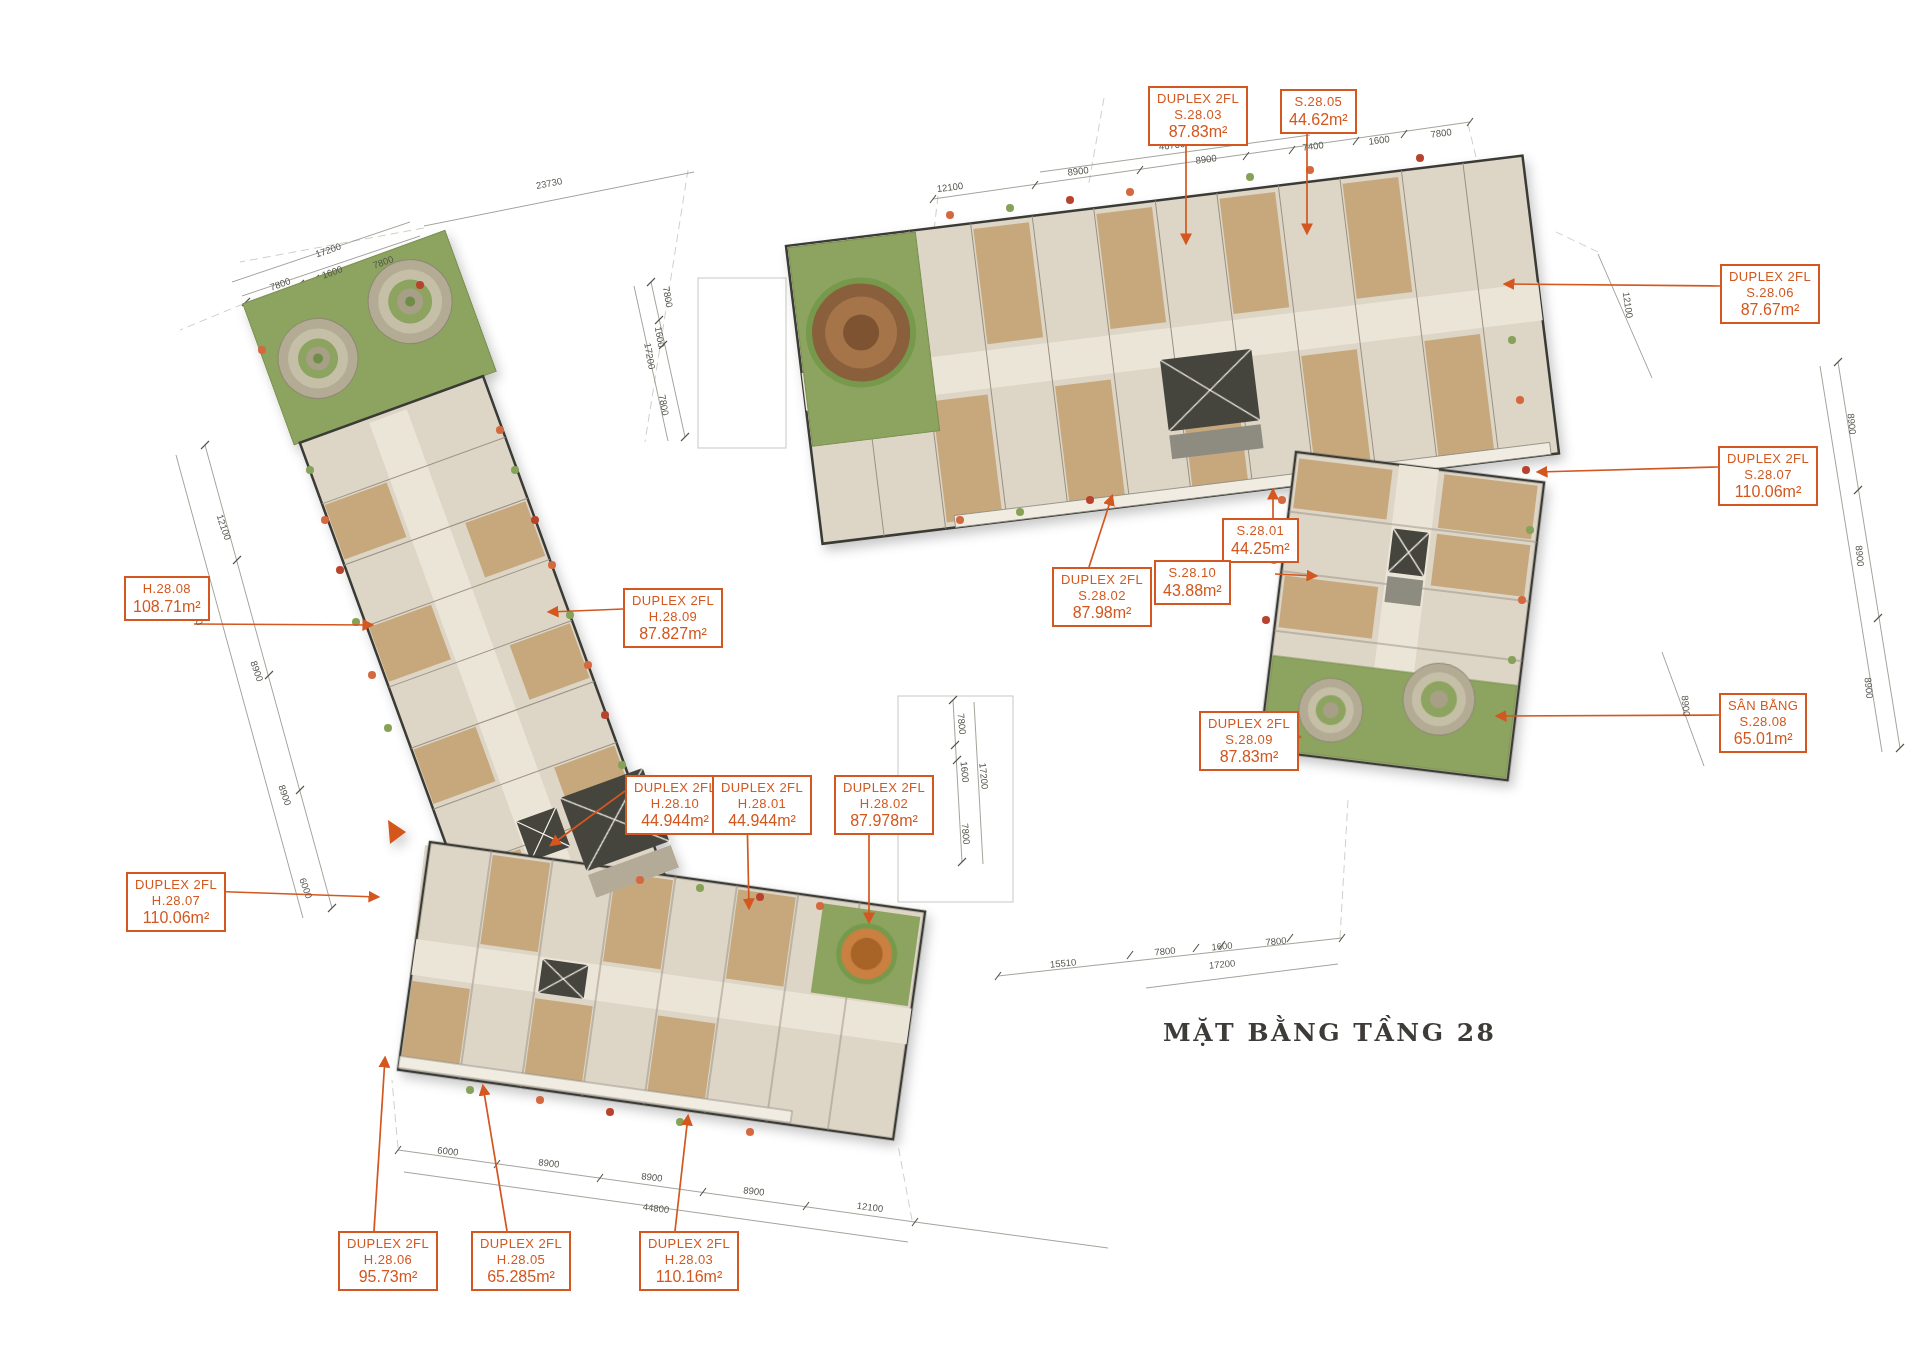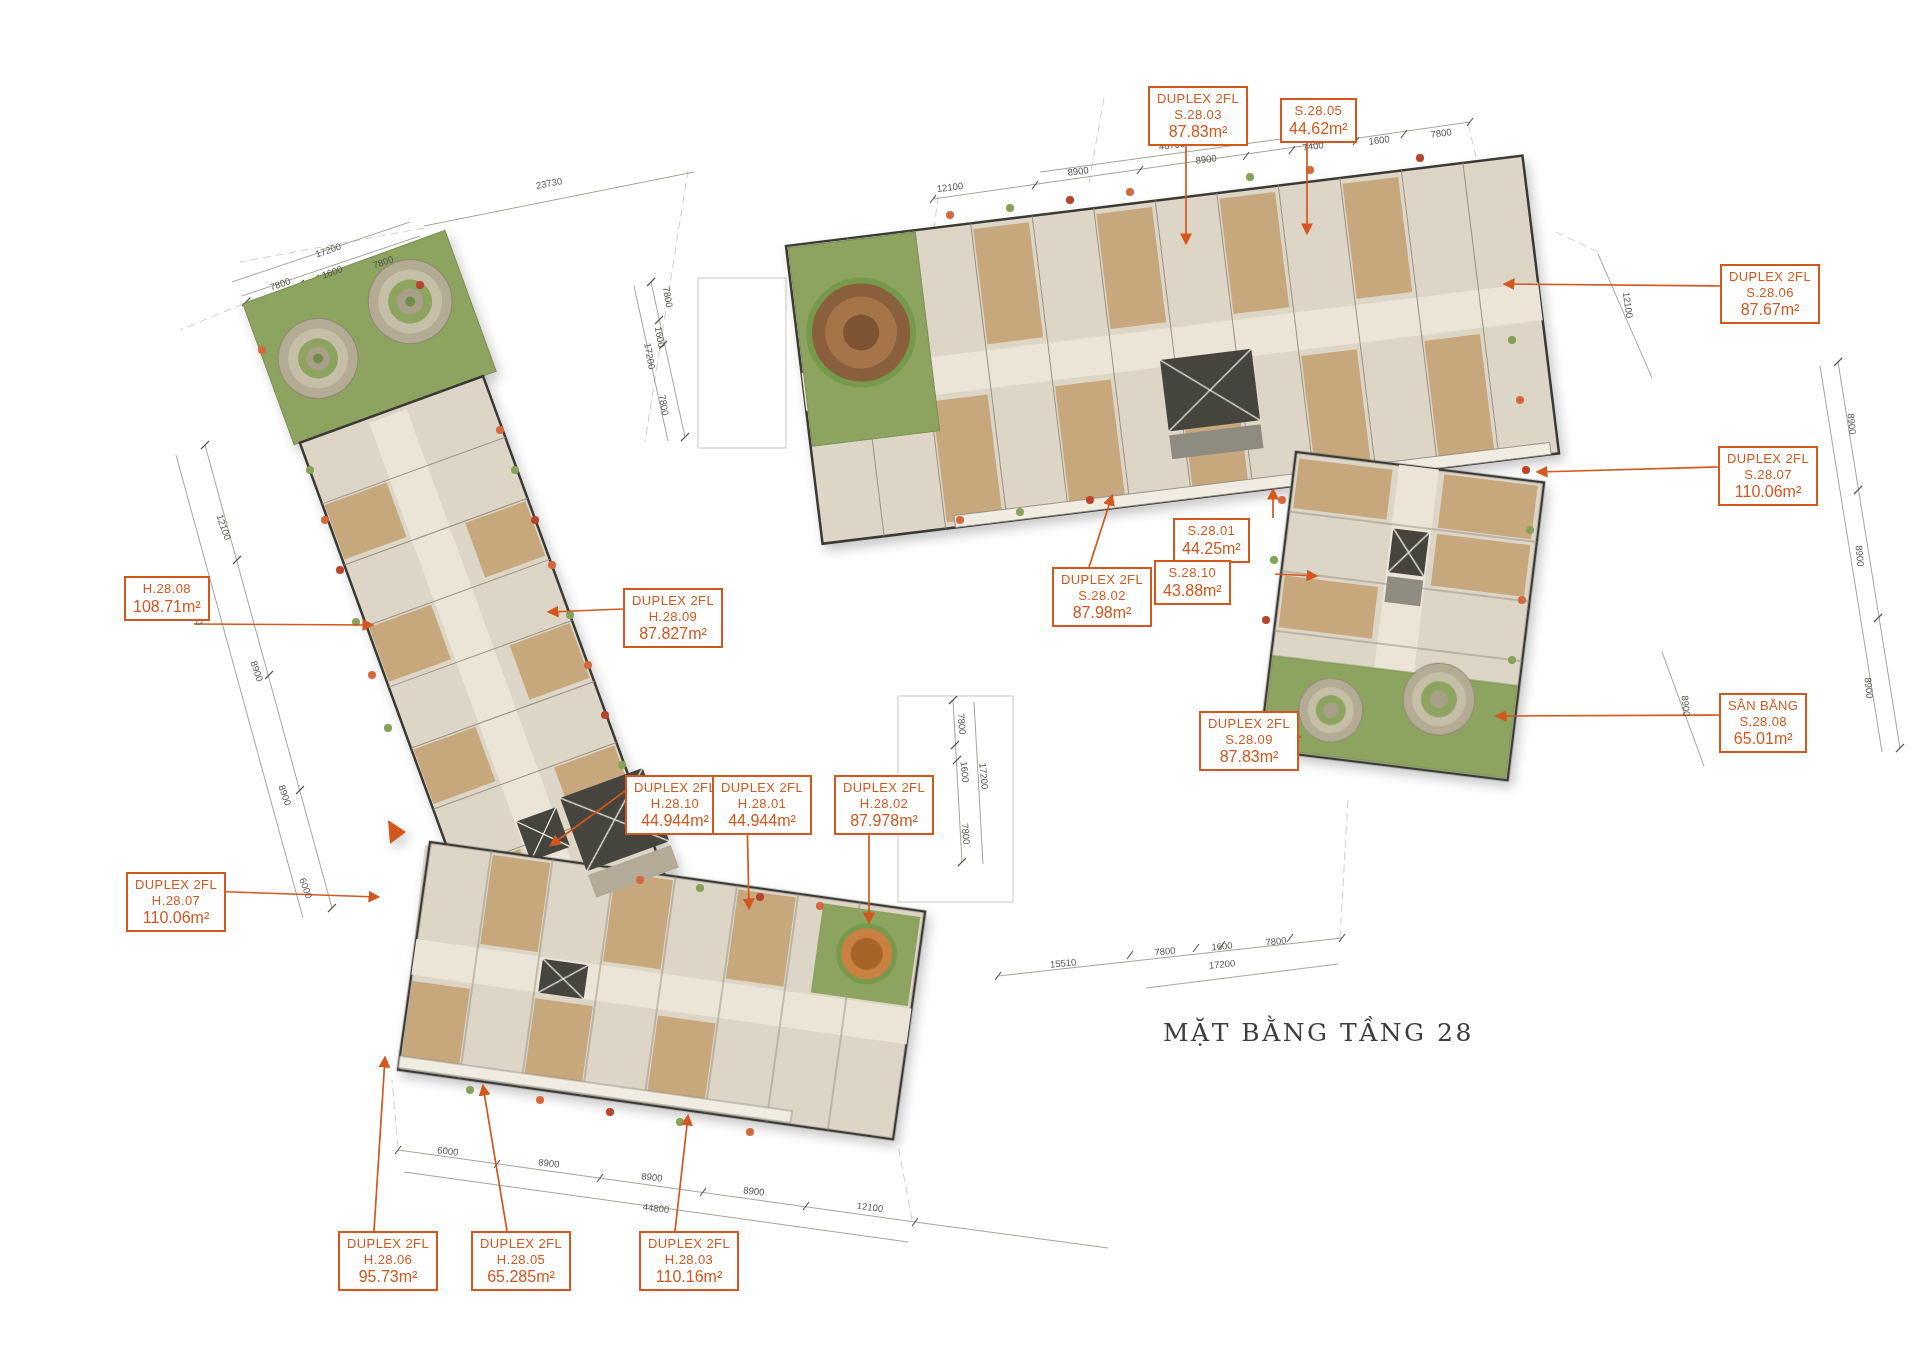--- a/index.html
+++ b/index.html
@@ -8,21 +8,21 @@
           font-family:"Liberation Sans",sans-serif;}
   #plan-svg{position:absolute;left:0;top:0;z-index:1;}
   .dim{position:absolute;font-size:9.5px;color:#57554e;white-space:nowrap;z-index:6;
        transform-origin:center;}
   .ulabel{position:absolute;z-index:30;background:#fff;border:2px solid var(--accent);
           color:var(--accent);text-align:center;padding:3px 7px;line-height:1.2;white-space:nowrap;}
   .ulabel div:empty{display:none;}
   .ulabel .l1{font-weight:400;font-size:13px;letter-spacing:.4px;}
   .ulabel .l3{font-weight:400;font-size:16px;}
   #plan-title{position:absolute;left:1163px;top:1018px;z-index:25;
-              font-family:"DejaVu Serif",serif;font-weight:400;font-size:25px;
+              font-family:"DejaVu Serif",serif;font-weight:700;font-size:25px;
               letter-spacing:2.5px;color:#3e3c38;white-space:nowrap;}
 </style>
 </head>
 <body>
 
 <div id="canvas">
 
 <svg id="plan-svg" width="1920" height="1358" viewBox="0 0 1920 1358">
   <defs>
     <marker id="arr" viewBox="0 0 10 10" refX="8" refY="5" markerWidth="7" markerHeight="7" orient="auto">
@@ -307,21 +307,21 @@
       <span class="dim" style="left: 1222px; top: 946px; transform: translate(-50%, -50%) rotate(-5deg);">1600</span>
       <span class="dim" style="left: 1276px; top: 941px; transform: translate(-50%, -50%) rotate(-5deg);">7800</span>
       <span class="dim" style="left: 1222px; top: 964px; transform: translate(-50%, -50%) rotate(-5deg);">17200</span>
     </div>
 
   <div class="ulabel" style="left:1148px;top:86px">
     <div class="l1">DUPLEX 2FL</div>
     <div class="l1">S.28.03</div>
     <div class="l3">87.83m²</div>
   </div>
-  <div class="ulabel" style="left:1280px;top:98px">
+  <div class="ulabel" style="left:1280px;top:89px">
     <div class="l1">S.28.05</div>
     <div class="l3">44.62m²</div>
   </div>
   <div class="ulabel" style="left:1720px;top:264px">
     <div class="l1">DUPLEX 2FL</div>
     <div class="l1">S.28.06</div>
     <div class="l3">87.67m²</div>
   </div>
   <div class="ulabel" style="left:1718px;top:446px">
     <div class="l1">DUPLEX 2FL</div>
@@ -331,21 +331,21 @@
   <div class="ulabel" style="left:1719px;top:693px">
     <div class="l1">SÂN BẰNG</div>
     <div class="l1">S.28.08</div>
     <div class="l3">65.01m²</div>
   </div>
   <div class="ulabel" style="left:1199px;top:711px">
     <div class="l1">DUPLEX 2FL</div>
     <div class="l1">S.28.09</div>
     <div class="l3">87.83m²</div>
   </div>
-  <div class="ulabel" style="left:1173px;top:518px">
+  <div class="ulabel" style="left:1222px;top:518px">
     <div class="l1">S.28.01</div>
     <div class="l3">44.25m²</div>
   </div>
   <div class="ulabel" style="left:1154px;top:560px">
     <div class="l1">S.28.10</div>
     <div class="l3">43.88m²</div>
   </div>
   <div class="ulabel" style="left:1052px;top:567px">
     <div class="l1">DUPLEX 2FL</div>
     <div class="l1">S.28.02</div>

